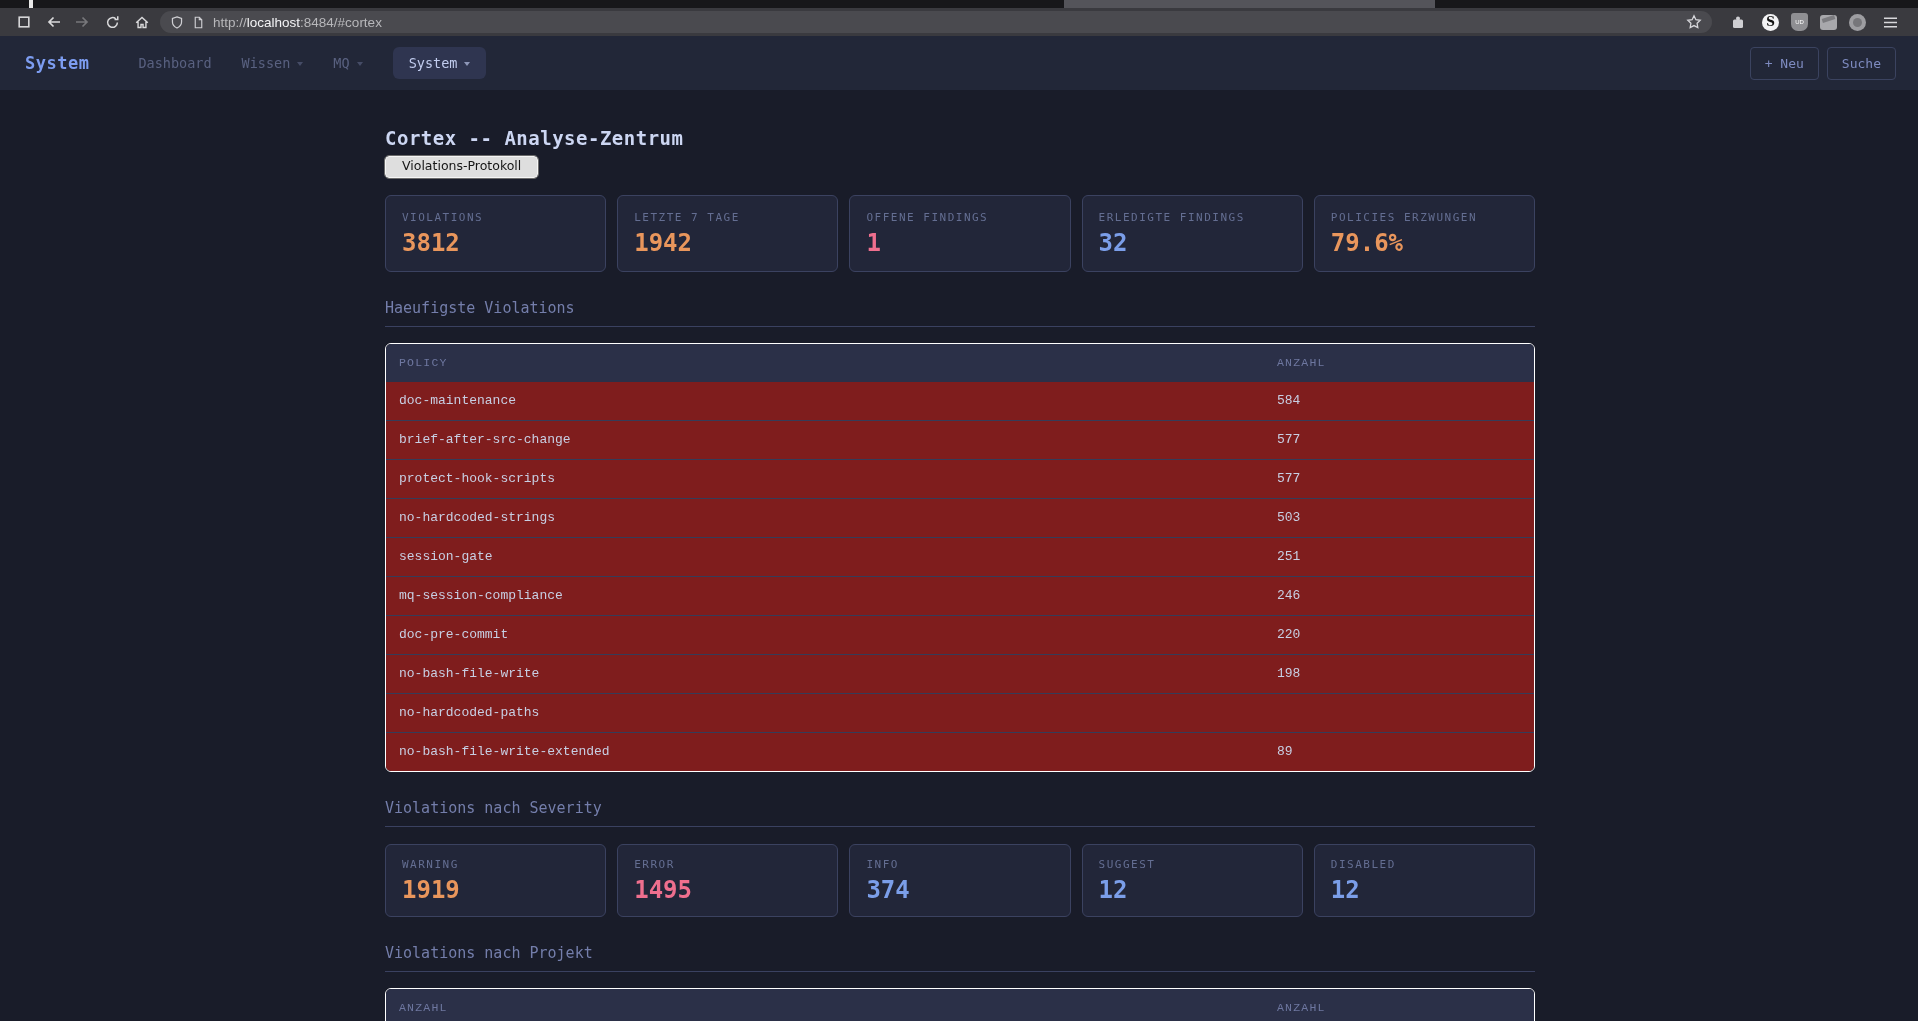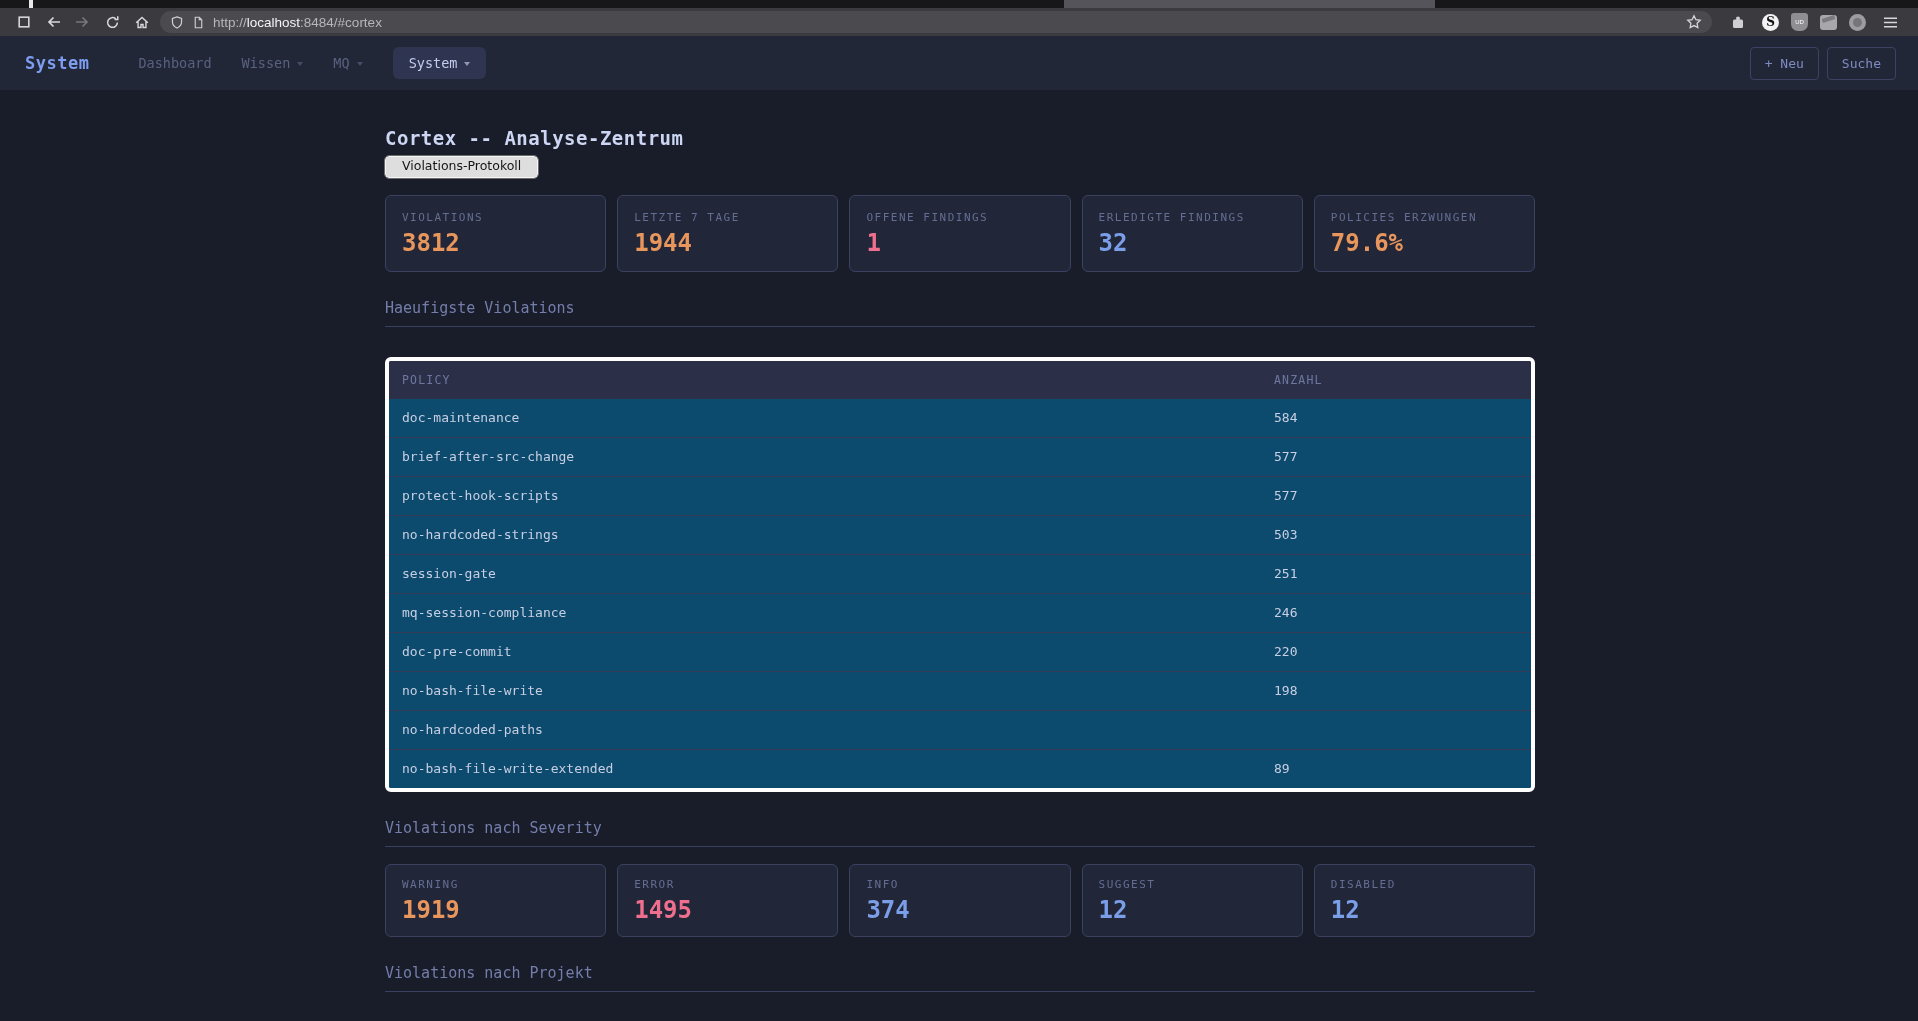--- a/index.html
+++ b/index.html
@@ -68,22 +68,22 @@
   .cards { display:flex; gap:11px; margin-top:17px; }
   .card { flex:1 1 0; background:#222639; border:1px solid #3b4260; border-radius:6px;
           padding:15px 16px; height:77px; }
   .cards.small .card { height:73px; padding:13px 16px; }
   .card-label { font-size:11px; letter-spacing:1.5px; color:#646e92; }
   .card-value { margin-top:5px; font-size:24px; font-weight:bold; }
 
   .section-heading { margin-top:27px; font-size:15px; color:#747eab; padding-bottom:9px;
                      border-bottom:1px solid #3a4160; }
 
-  .tbl { margin-top:30px; border:4px solid #ffffff; border-radius:6px; overflow:hidden; }
-  .trow { display:flex; background:#0c4a6e; }
+  .tbl { margin-top:16px; border:1px solid #ffffff; border-radius:6px; overflow:hidden;font-family:Liberation Mono, monospace; }
+  .trow { display:flex; background:#7f1d1d; }
   .trow + .trow { border-top:1px solid #353c59; }
   .trow.thead { background:#2b3048; }
   .tc { padding:11px 0 11px 13px; font-size:13px; color:#c8cfe3; line-height:16px; }
   .thead .tc { font-size:11.5px; letter-spacing:1.2px; color:#6e77a0; }
   .tc.c1 { flex:1 1 auto; }
   .tc.c2 { flex:0 0 269px; padding-left:12px; }
 </style>
 </head>
 <body>
 
@@ -191,21 +191,21 @@
 
   <div class="cards">
 
       <div class="card">
         <div class="card-label">VIOLATIONS</div>
         <div class="card-value" style="color: rgb(233, 150, 92);">3812</div>
       </div>
 
       <div class="card">
         <div class="card-label">LETZTE 7 TAGE</div>
-        <div class="card-value" style="color: rgb(233, 150, 92);">1944</div>
+        <div class="card-value" style="color: rgb(233, 150, 92);">1942</div>
       </div>
 
       <div class="card">
         <div class="card-label">OFFENE FINDINGS</div>
         <div class="card-value" style="color: rgb(239, 111, 142);">1</div>
       </div>
 
       <div class="card">
         <div class="card-label">ERLEDIGTE FINDINGS</div>
         <div class="card-value" style="color: rgb(123, 158, 233);">32</div>

